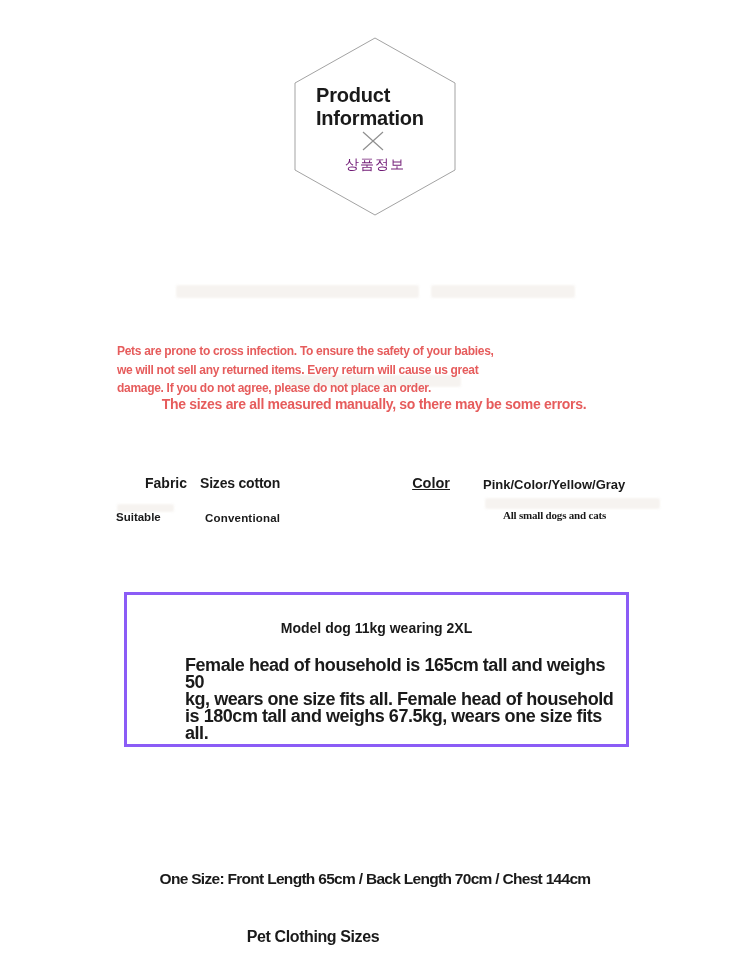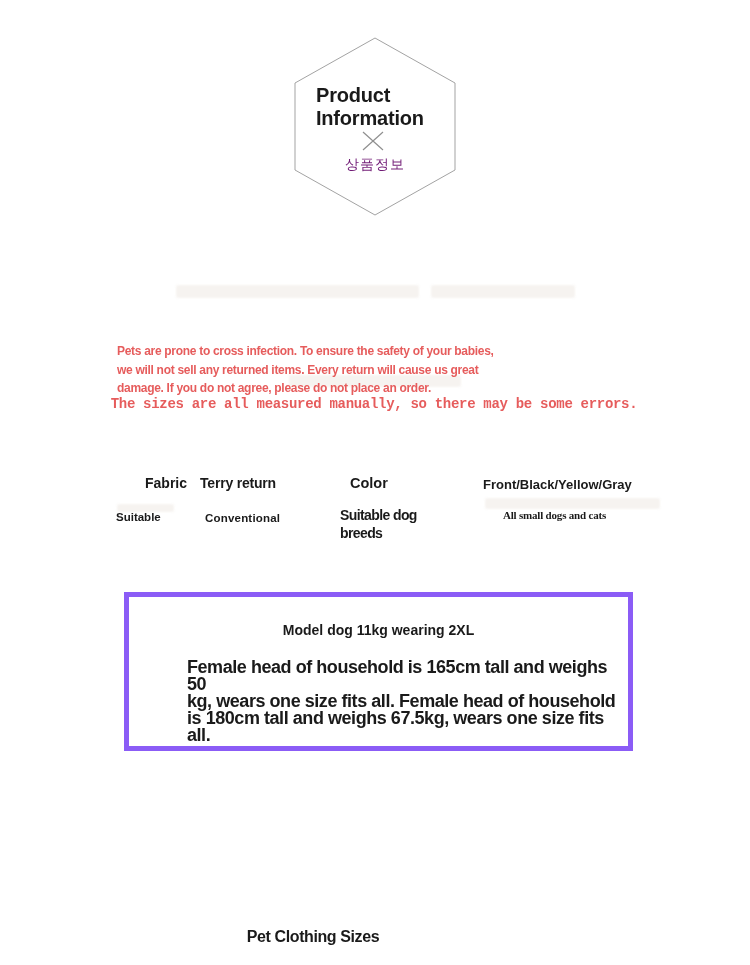--- a/index.html
+++ b/index.html
@@ -5,38 +5,38 @@
   html,body{margin:0;padding:0;background:#ffffff;}
   .canvas{
     position:relative;width:750px;height:965px;background:#ffffff;overflow:hidden;
     font-family:"Liberation Sans",sans-serif;color:#1a1a1a;
   }
   .abs{position:absolute;}
   .b{font-weight:700;}
   .red{color:#e65c5c;}
   .pre{white-space:pre-line;}
   .center{text-align:center;}
-  .right{text-align:left;}
+  .right{text-align:right;text-decoration:underline;}
   .ghost{
     position:absolute;background:#f5f2ee;border-radius:2px;
     filter:blur(1px);opacity:.85;
   }
   .hex-title{left:316px;top:84px;font-size:20px;line-height:23px;letter-spacing:-0.2px;}
   .hex-sub{left:295px;top:156px;width:160px;font-size:14px;color:#701a75;letter-spacing:1px;font-weight:400;}
   .warn-para{left:117px;top:306px;width:580px;font-size:12px;line-height:18.5px;letter-spacing:-0.3px;margin-top:36px;}
-  .warn-note{left:0;top:396px;width:748px;font-size:14px;letter-spacing:-0.3px;font-family:Liberation Mono, monospace;}
+  .warn-note{left:0;top:396px;width:748px;font-size:14px;letter-spacing:-0.3px;}
   .cell-fabric-l{left:115px;top:475px;font-size:14px;padding-left:30px;}
   .cell-fabric-v{left:200px;top:475px;font-size:14px;letter-spacing:-0.2px;}
   .cell-color-l{left:350px;top:475px;width:100px;font-size:14.5px;}
   .cell-color-v{left:483px;top:477px;font-size:13px;}
   .cell-thick-l{left:116px;top:511px;font-size:11.5px;}
   .cell-thick-v{left:205px;top:512px;font-size:11.5px;letter-spacing:0.2px;}
   .cell-breeds-l{left:340px;top:506px;width:121px;font-size:14px;line-height:18px;letter-spacing:-0.6px;}
   .cell-breeds-v{left:503px;top:509px;font-size:11px;letter-spacing:-0.2px;font-family:Liberation Serif, serif;}
-  .model-box{left:124px;top:592px;width:499px;height:149px;border:5px solid #8b5cf6;background:#ffffff;}
+  .model-box{left:124px;top:592px;width:499px;height:149px;border:3px solid #8b5cf6;background:#ffffff;}
   .model-title{left:0;top:25px;width:100%;font-size:14px;}
   .model-desc{left:58px;top:62px;font-size:18px;line-height:17px;letter-spacing:-0.45px;}
   .parents-h{left:0;top:809px;width:750px;font-size:13.5px;letter-spacing:-0.4px;}
   .onesize{left:0;top:870px;width:750px;font-size:15.5px;letter-spacing:-0.7px;}
   .pet-h{left:0;top:928px;width:626px;font-size:16px;letter-spacing:-0.4px;}
 </style>
 </head>
 <body>
 
 <div class="canvas">
@@ -59,31 +59,30 @@
   <div class="ghost" style="left:117px;top:504px;width:57px;height:8px;"></div>
   <div class="ghost" style="left:228px;top:649px;width:372px;height:9px;"></div>
   <div class="ghost" style="left:230px;top:711px;width:130px;height:8px;"></div>
 
   <div class="abs b red pre warn-para">Pets are prone to cross infection. To ensure the safety of your babies,
 we will not sell any returned items. Every return will cause us great
 damage. If you do not agree, please do not place an order.</div>
   <div class="abs b red center warn-note">The sizes are all measured manually, so there may be some errors.</div>
 
   <div class="abs b cell-fabric-l">Fabric</div>
-  <div class="abs b cell-fabric-v">Terry return</div>
+  <div class="abs b cell-fabric-v">Sizes cotton</div>
   <div class="abs b right cell-color-l">Color</div>
-  <div class="abs b cell-color-v">Front/Black/Yellow/Gray</div>
+  <div class="abs b cell-color-v">Pink/Color/Yellow/Gray</div>
   <div class="abs b cell-thick-l">Suitable</div>
   <div class="abs b cell-thick-v">Conventional</div>
-  <div class="abs b right pre cell-breeds-l">Suitable dog
-breeds</div>
   <div class="abs b cell-breeds-v">All small dogs and cats</div>
 
   <div class="abs model-box">
     <div class="abs b center model-title">Model dog 11kg wearing 2XL</div>
     <div class="abs b pre model-desc">Female head of household is 165cm tall and weighs 50
 kg, wears one size fits all. Female head of household
 is 180cm tall and weighs 67.5kg, wears one size fits all.</div>
   </div>
 
+  <div class="abs b center onesize">One Size: Front Length 65cm / Back Length 70cm / Chest 144cm</div>
   <div class="abs b center pet-h">Pet Clothing Sizes</div>
 
 </div>
 
 </body></html>

